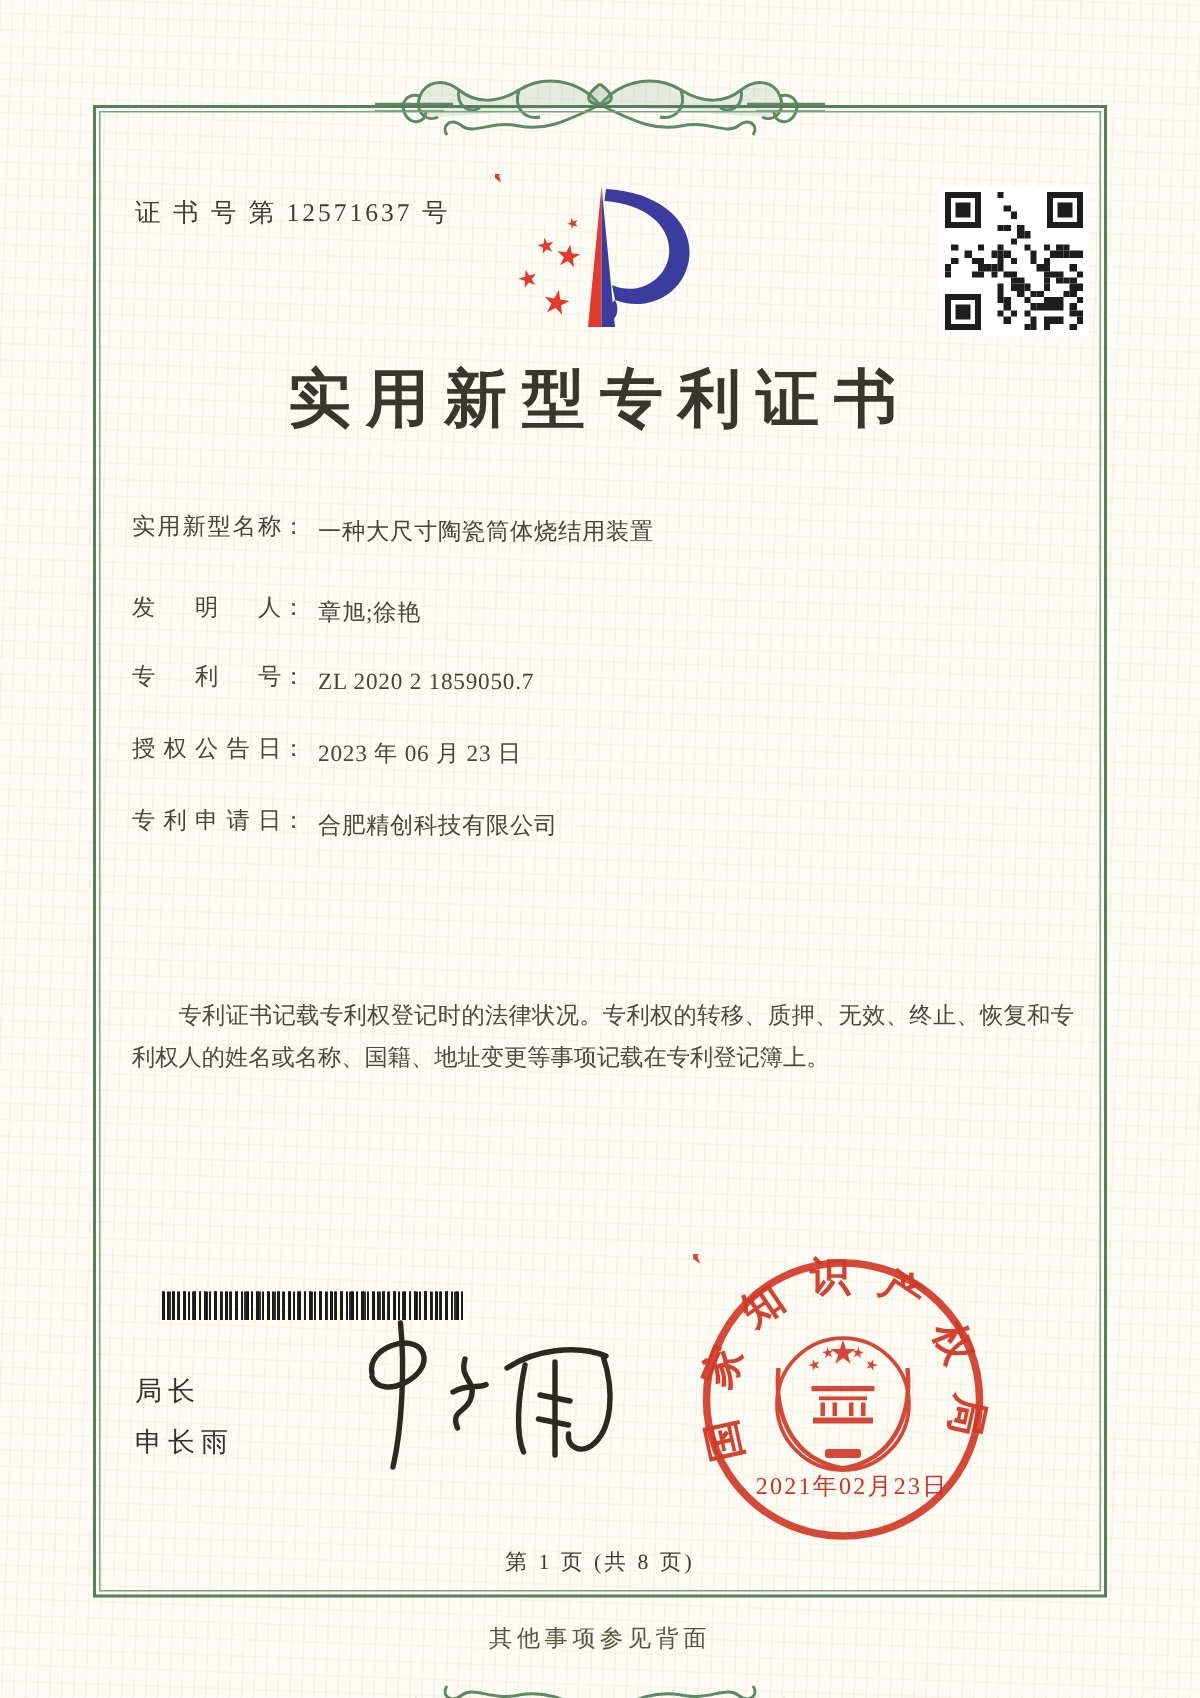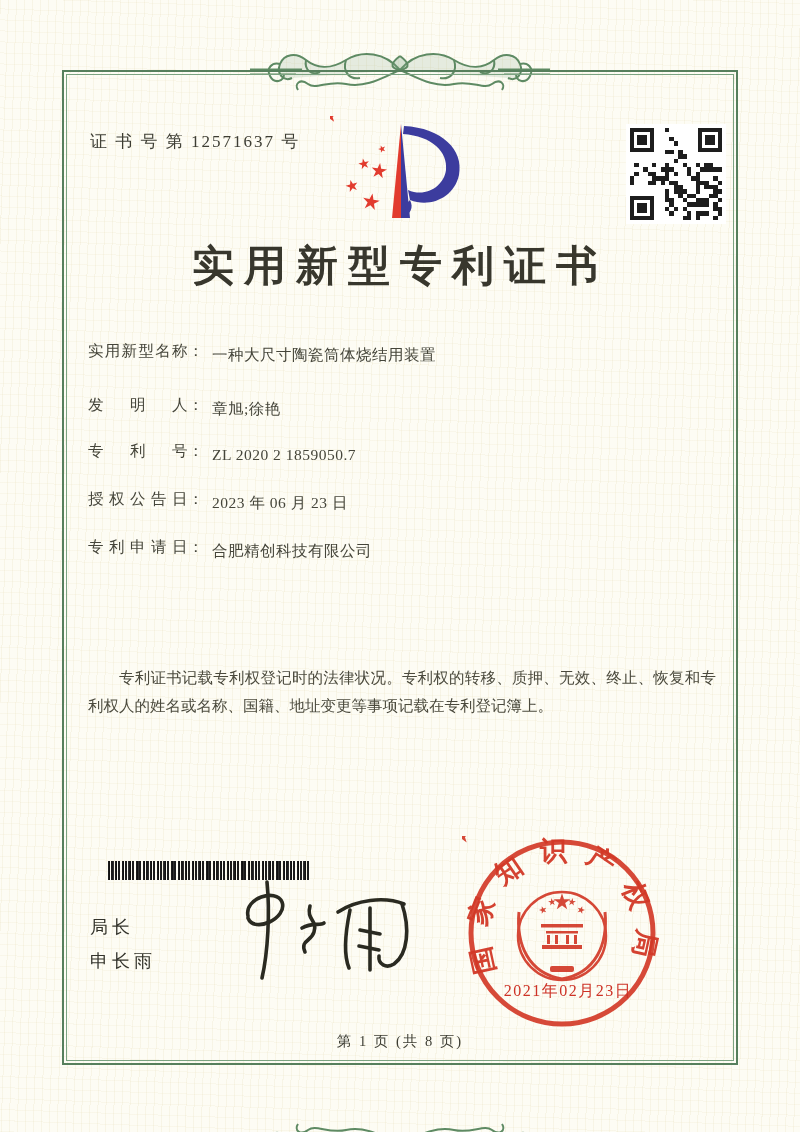--- a/index.html
+++ b/index.html
@@ -302,14 +302,15 @@
           <rect x="80" y="109" width="40" height="4"></rect>
           <rect x="88" y="130" width="24" height="6" rx="2"></rect>
         </g>
       </g>
     </g>
   </svg>
 
   <div class="abs seal-date">2021年02月23日</div>
 
   <div class="abs page-no">第 1 页 (共 8 页)</div>
+  <div class="abs back-note">其他事项参见背面</div>
 
 </div>
 
 </body></html>

